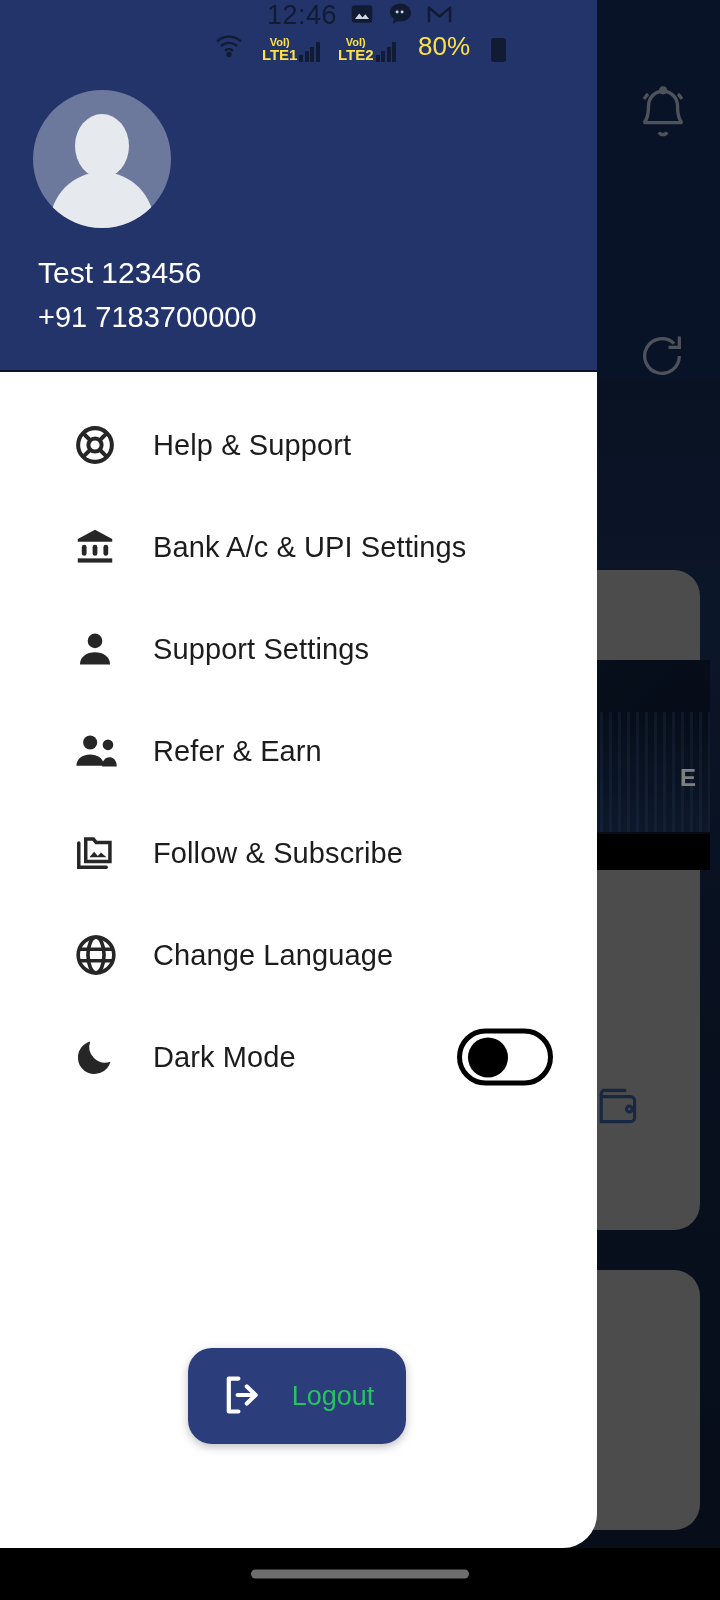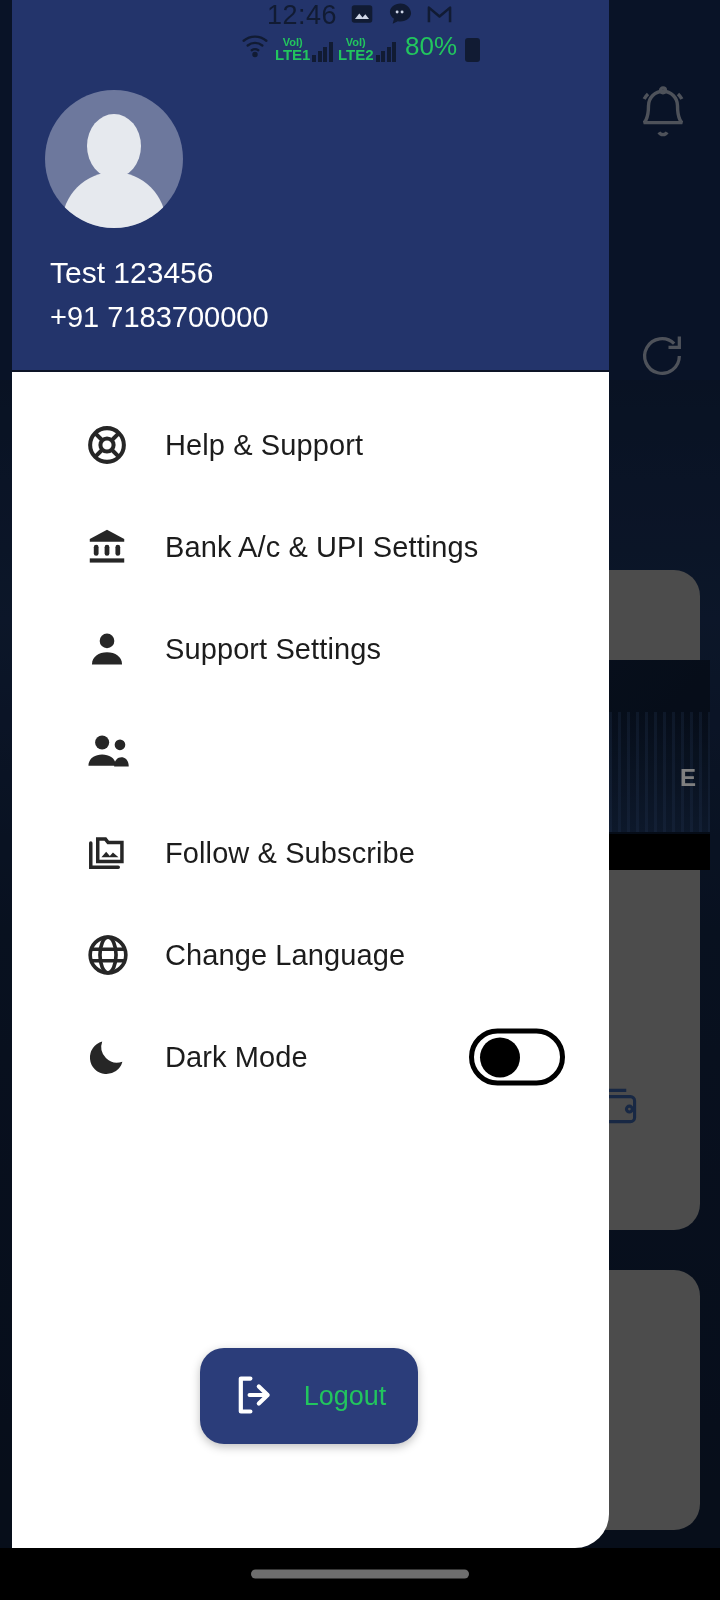--- a/index.html
+++ b/index.html
@@ -70,35 +70,35 @@
   }
 
   
   #status-bar {
     position:absolute; left:0; top:0; width:720px; height:62px;
     display:flex; align-items:center; justify-content:space-between;
     padding:0 20px; color:#0c1730; z-index:40;flex-direction:column;
   }
   #status-left { display:flex; align-items:center; gap:12px; }
   #status-time { font-size:27px; font-weight:400; letter-spacing:.5px; color:#111b33; }
-  #status-right { display:flex; align-items:flex-end; gap:5px; color:#22c55e; }
+  #status-right { display:flex; align-items:flex-end; gap:18px; color:#fde047; }
   .sig-group { display:flex; align-items:flex-end; gap:2px; }
   .volte { display:flex; flex-direction:column; align-items:center; line-height:.95; }
   .volte .v1 { font-size:11px; font-weight:700; }
   .volte .v2 { font-size:15px; font-weight:700; }
   .bars { display:flex; align-items:flex-end; gap:1.5px; height:20px; }
   .bars i { display:block; width:4px; background:#111b33; }
   .bars i:nth-child(1){height:7px;} .bars i:nth-child(2){height:11px;}
   .bars i:nth-child(3){height:15px;} .bars i:nth-child(4){height:20px;}
   #battery-pct { font-size:26px; margin-left:4px; }
   #battery-icon { width:15px; height:24px; background:#111b33; border-radius:3px; margin-left:3px; }
 
   
   #drawer {
-    position:absolute; left:12px; top:0; width:597px; height:1548px;
+    position:absolute; left:0; top:0; width:597px; height:1548px;
     background:#ffffff; z-index:30;
     border-bottom-right-radius:34px;
     overflow:hidden;
   }
   #drawer-header {
     width:100%; height:372px; background:#23346b; position:relative;
     border-bottom:2px solid #0d1426;
   }
   #avatar {
     position:absolute; left:33px; top:90px; width:138px; height:138px;
@@ -258,20 +258,21 @@
 
     <div class="menu-item">
       <span class="menu-icon">
         <svg width="48" height="44" viewBox="0 0 28 24" fill="#262626">
           <circle cx="10" cy="7" r="4.1"></circle>
           <path d="M2 20.6c0-4.2 3.6-6.6 8-6.6s8 2.4 8 6.6z"></path>
           <circle cx="20.4" cy="8.4" r="3.1"></circle>
           <path d="M17 21c0-3.1 1.6-5.4 4.2-5.4 2.5 0 4.3 2 4.3 5.4z"></path>
         </svg>
       </span>
+      <span class="menu-label">Refer &amp; Earn</span>
     </div>
 
     <div class="menu-item">
       <span class="menu-icon">
         <svg width="46" height="44" viewBox="0 0 24 24" fill="none" stroke="#262626" stroke-width="1.9">
           <path d="M2.6 6.6v13.2h15" stroke-linecap="round"></path>
           <path d="M6.4 4.4h4.2l1.5 1.9h7.5v10.3H6.4z"></path>
           <path d="M8.4 14.3l2.6-3 2 2.3 1.7-1.9 3 2.6z" fill="#262626" stroke="none"></path>
         </svg>
       </span>

